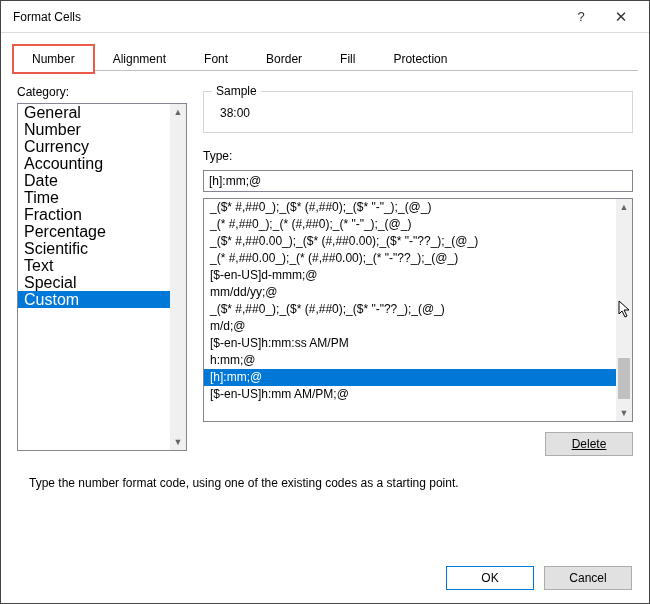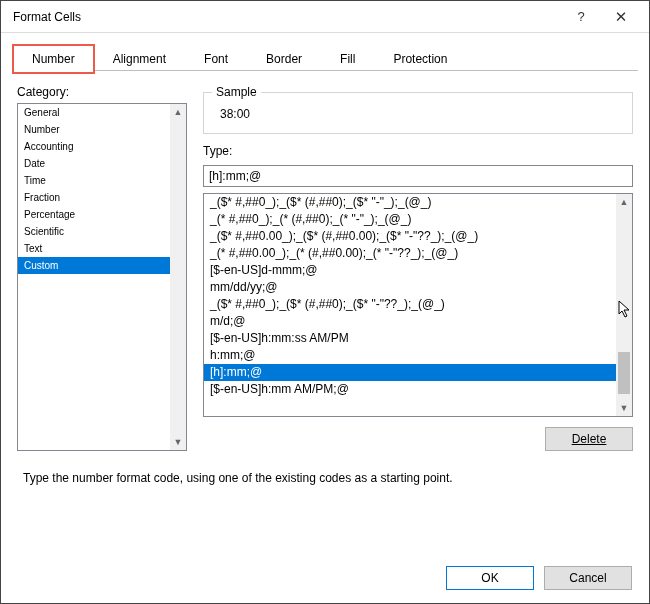--- a/index.html
+++ b/index.html
@@ -52,37 +52,36 @@
     left: 12px; right: 12px;
     height: 1px;
     background: #bfbfbf;
     z-index: 1;
   }
   .content {
     display: flex;
     padding: 12px 16px 8px 16px;
     gap: 16px;
     position: relative;
-    align-items: center;
   }
   .cat-col { width: 170px; }
   .label { margin-bottom: 4px; display: block; }
   .catbox {
     border: 1px solid #828790;
     height: 348px;
     position: relative;
     background: #fff;
   }
   .catlist {
     position: absolute; inset: 0 16px 0 0;
     overflow: hidden;
   }
   .catitem {
     padding: 1px 6px;
-    font-size: 10px;
+    font-size: 16px;
     line-height: 15px;
   }
   .catitem.selected { background: #0078d7; color: #ffffff; }
   .vscroll {
     position: absolute; top: 0; right: 0; bottom: 0; width: 16px;
     background: #f0f0f0;
     display: flex; flex-direction: column;
   }
   .vscroll .arrow {
     height: 16px; display: flex; align-items: center; justify-content: center;
@@ -90,21 +89,21 @@
   }
   .vscroll .track { flex: 1; position: relative; }
   .vscroll .thumb {
     position: absolute; left: 2px; right: 2px;
     background: #c0c0c0;
   }
   .right-col { flex: 1; display: flex; flex-direction: column; }
   .samplebox {
     border: 1px solid #d4d4d4;
     padding: 10px 12px 12px 12px;
-    margin-bottom: 10px;
+    margin-bottom: 16px;
     margin-top: 6px;
     position: relative;
   }
   .samplebox .slabel {
     position: absolute; top: -8px; left: 8px;
     background: #fff; padding: 0 4px; font-size: 12px;
   }
   .sampleval { padding-left: 4px; margin-top: 4px;}
   .type-input {
     width: 100%;
@@ -131,21 +130,21 @@
   }
   .fitem.selected { background: #0078d7; color: #fff; }
   .delete-row { display: flex; justify-content: flex-end; margin-top: 10px; }
   .btn {
     min-width: 88px; padding: 4px 6px;
     background: #e1e1e1; border: 1px solid #adadad;
     font-family: inherit; font-size: 12px; text-align: center;
   }
   .btn.primary { background: #fff; border: 1.5px solid #0078d7; }
   .hint {
-    padding: 0 22px; margin-top: 12px; font-size: 12px;
+    padding: 0 28px; margin-top: 12px; font-size: 12px;
   }
   .footer {
     position: absolute; bottom: 14px; right: 18px;
     display: flex; gap: 10px;
   }
   .cursor {
     position: absolute;
     width: 14px; height: 20px;
     pointer-events: none;
     z-index: 50;
@@ -170,27 +169,29 @@
   </div>
 <div class="tabline" style="top:70px;"></div>
 
 <div class="content">
   <div class="cat-col">
     <span class="label">Category:</span>
     <div class="catbox">
       <div class="catlist" id="catlist">
           <div class="catitem">General</div>
           <div class="catitem">Number</div>
+          <div class="catitem">Currency</div>
           <div class="catitem">Accounting</div>
           <div class="catitem">Date</div>
           <div class="catitem">Time</div>
           <div class="catitem">Fraction</div>
           <div class="catitem">Percentage</div>
           <div class="catitem">Scientific</div>
           <div class="catitem">Text</div>
+          <div class="catitem">Special</div>
           <div class="catitem selected">Custom</div>
         </div>
       <div class="vscroll">
         <div class="arrow">▲</div>
         <div class="track"></div>
         <div class="arrow">▼</div>
       </div>
     </div>
   </div>
 

